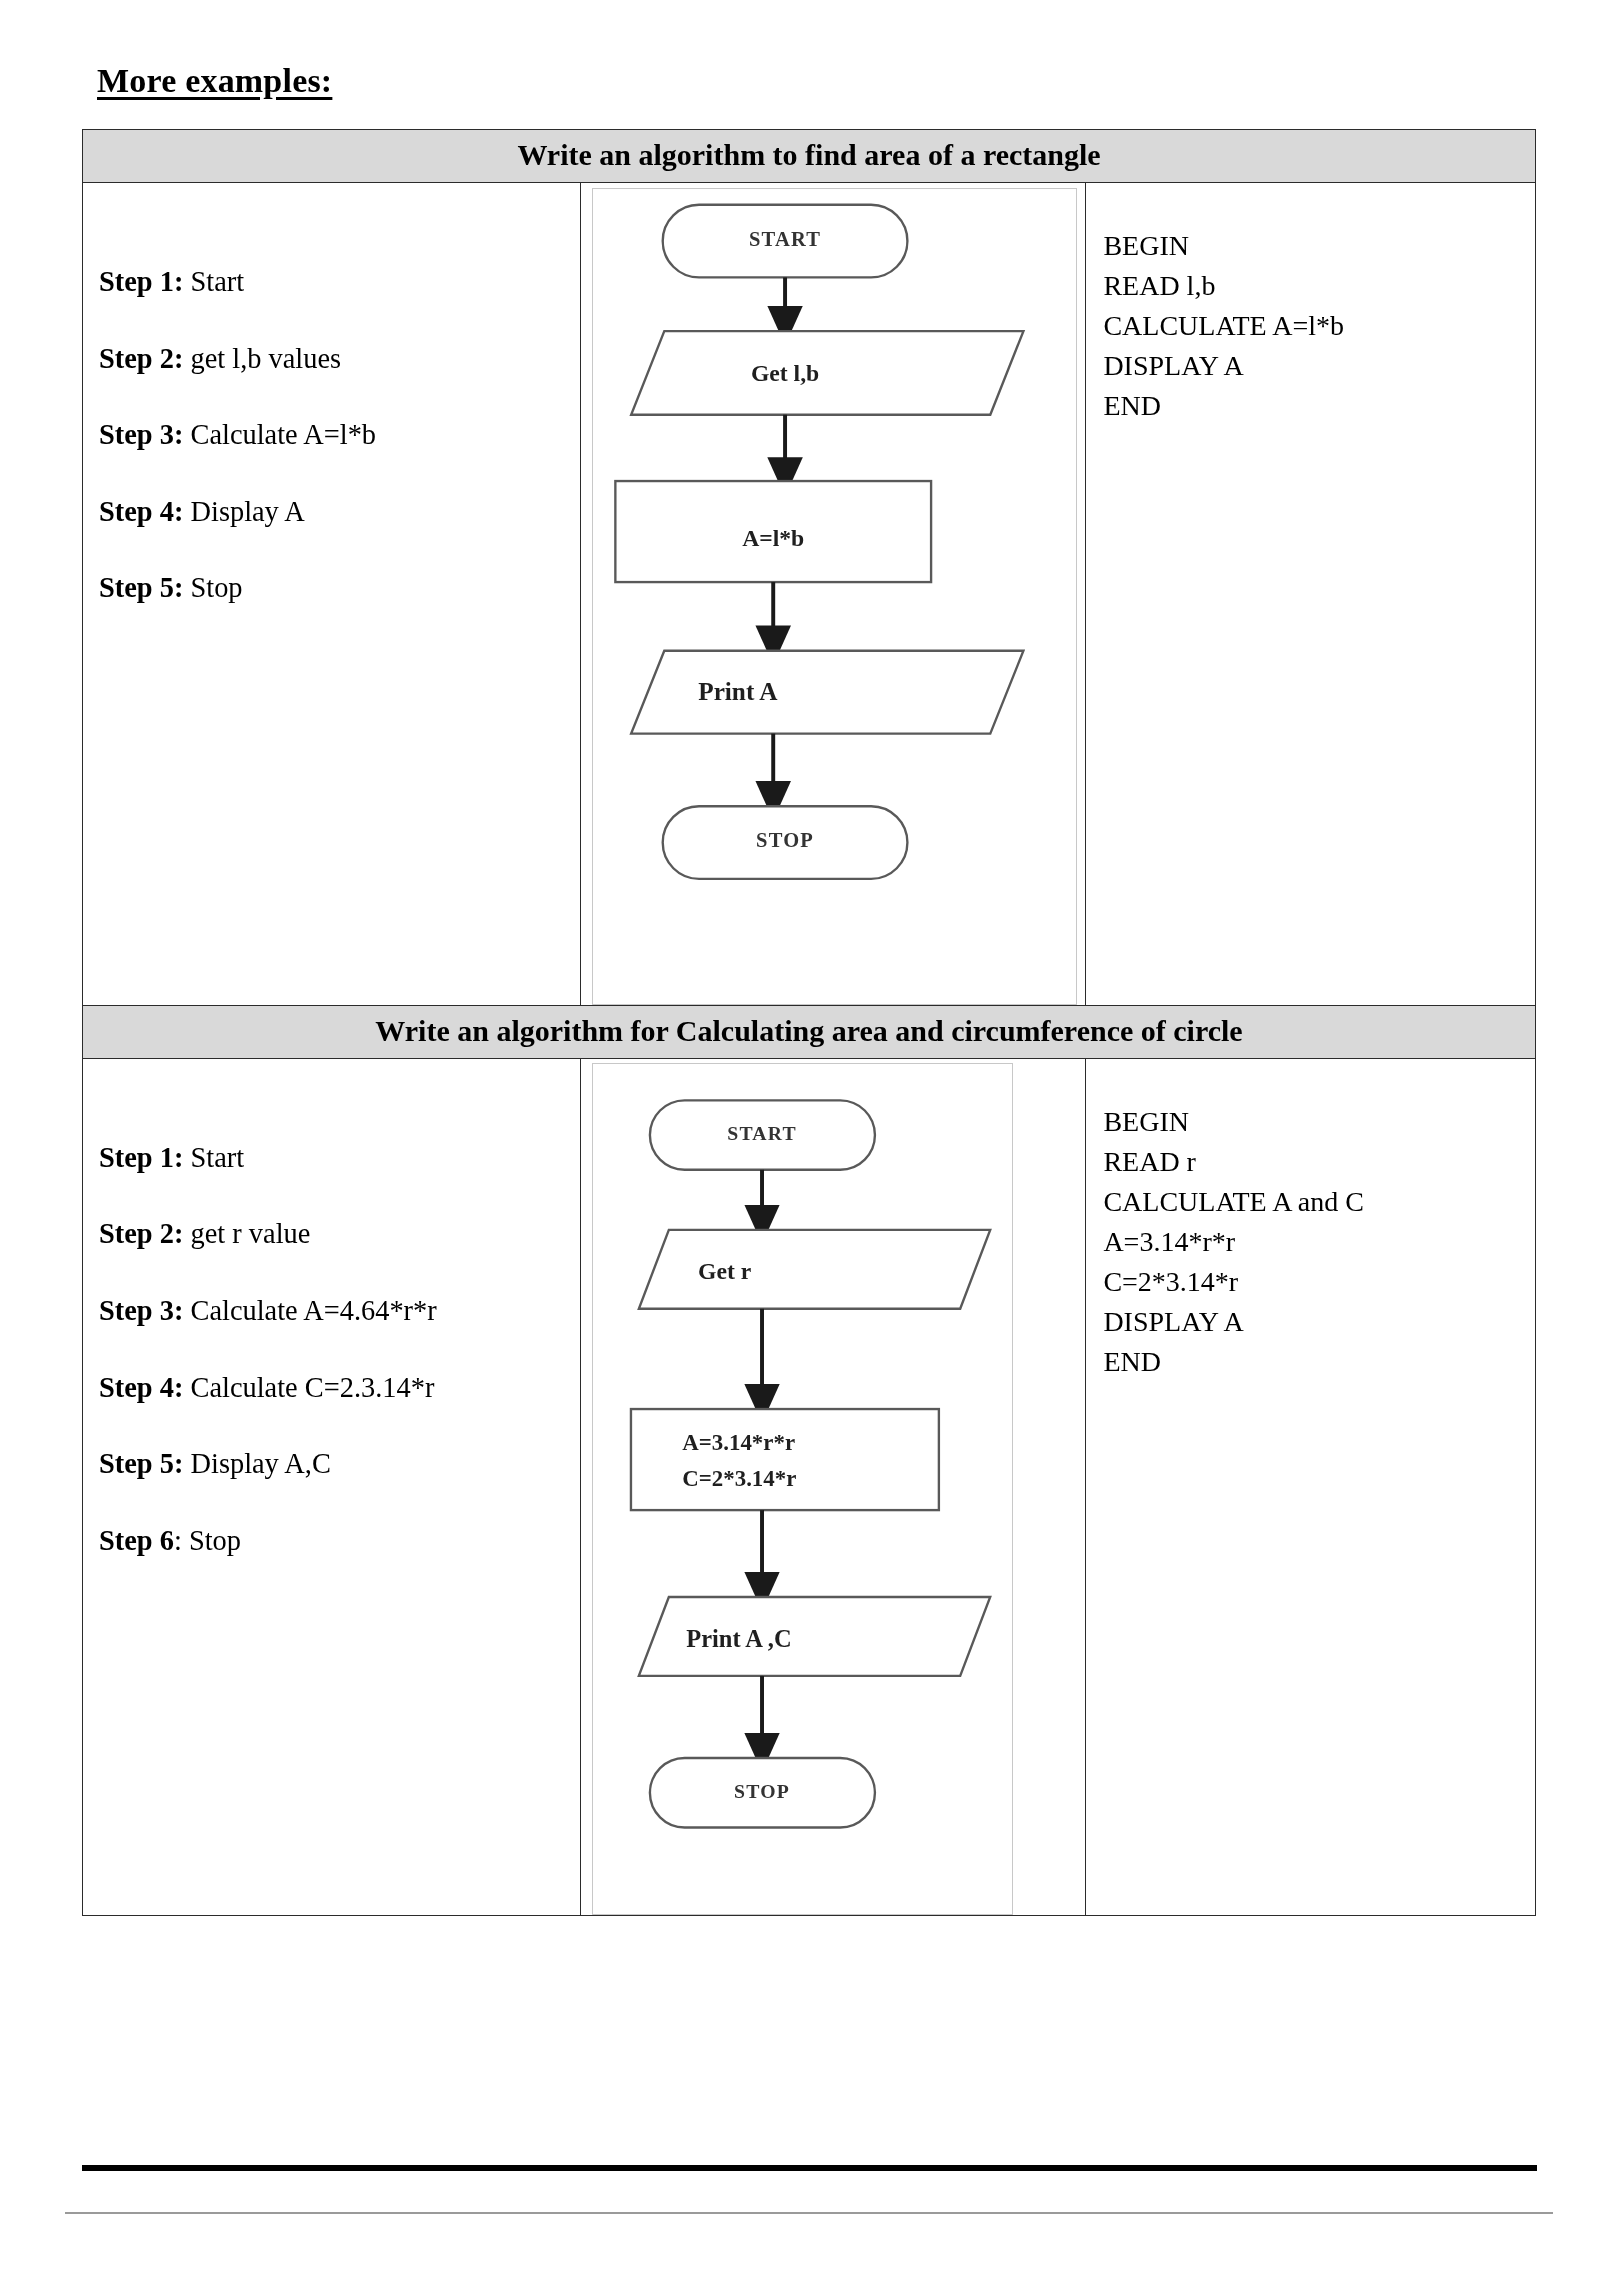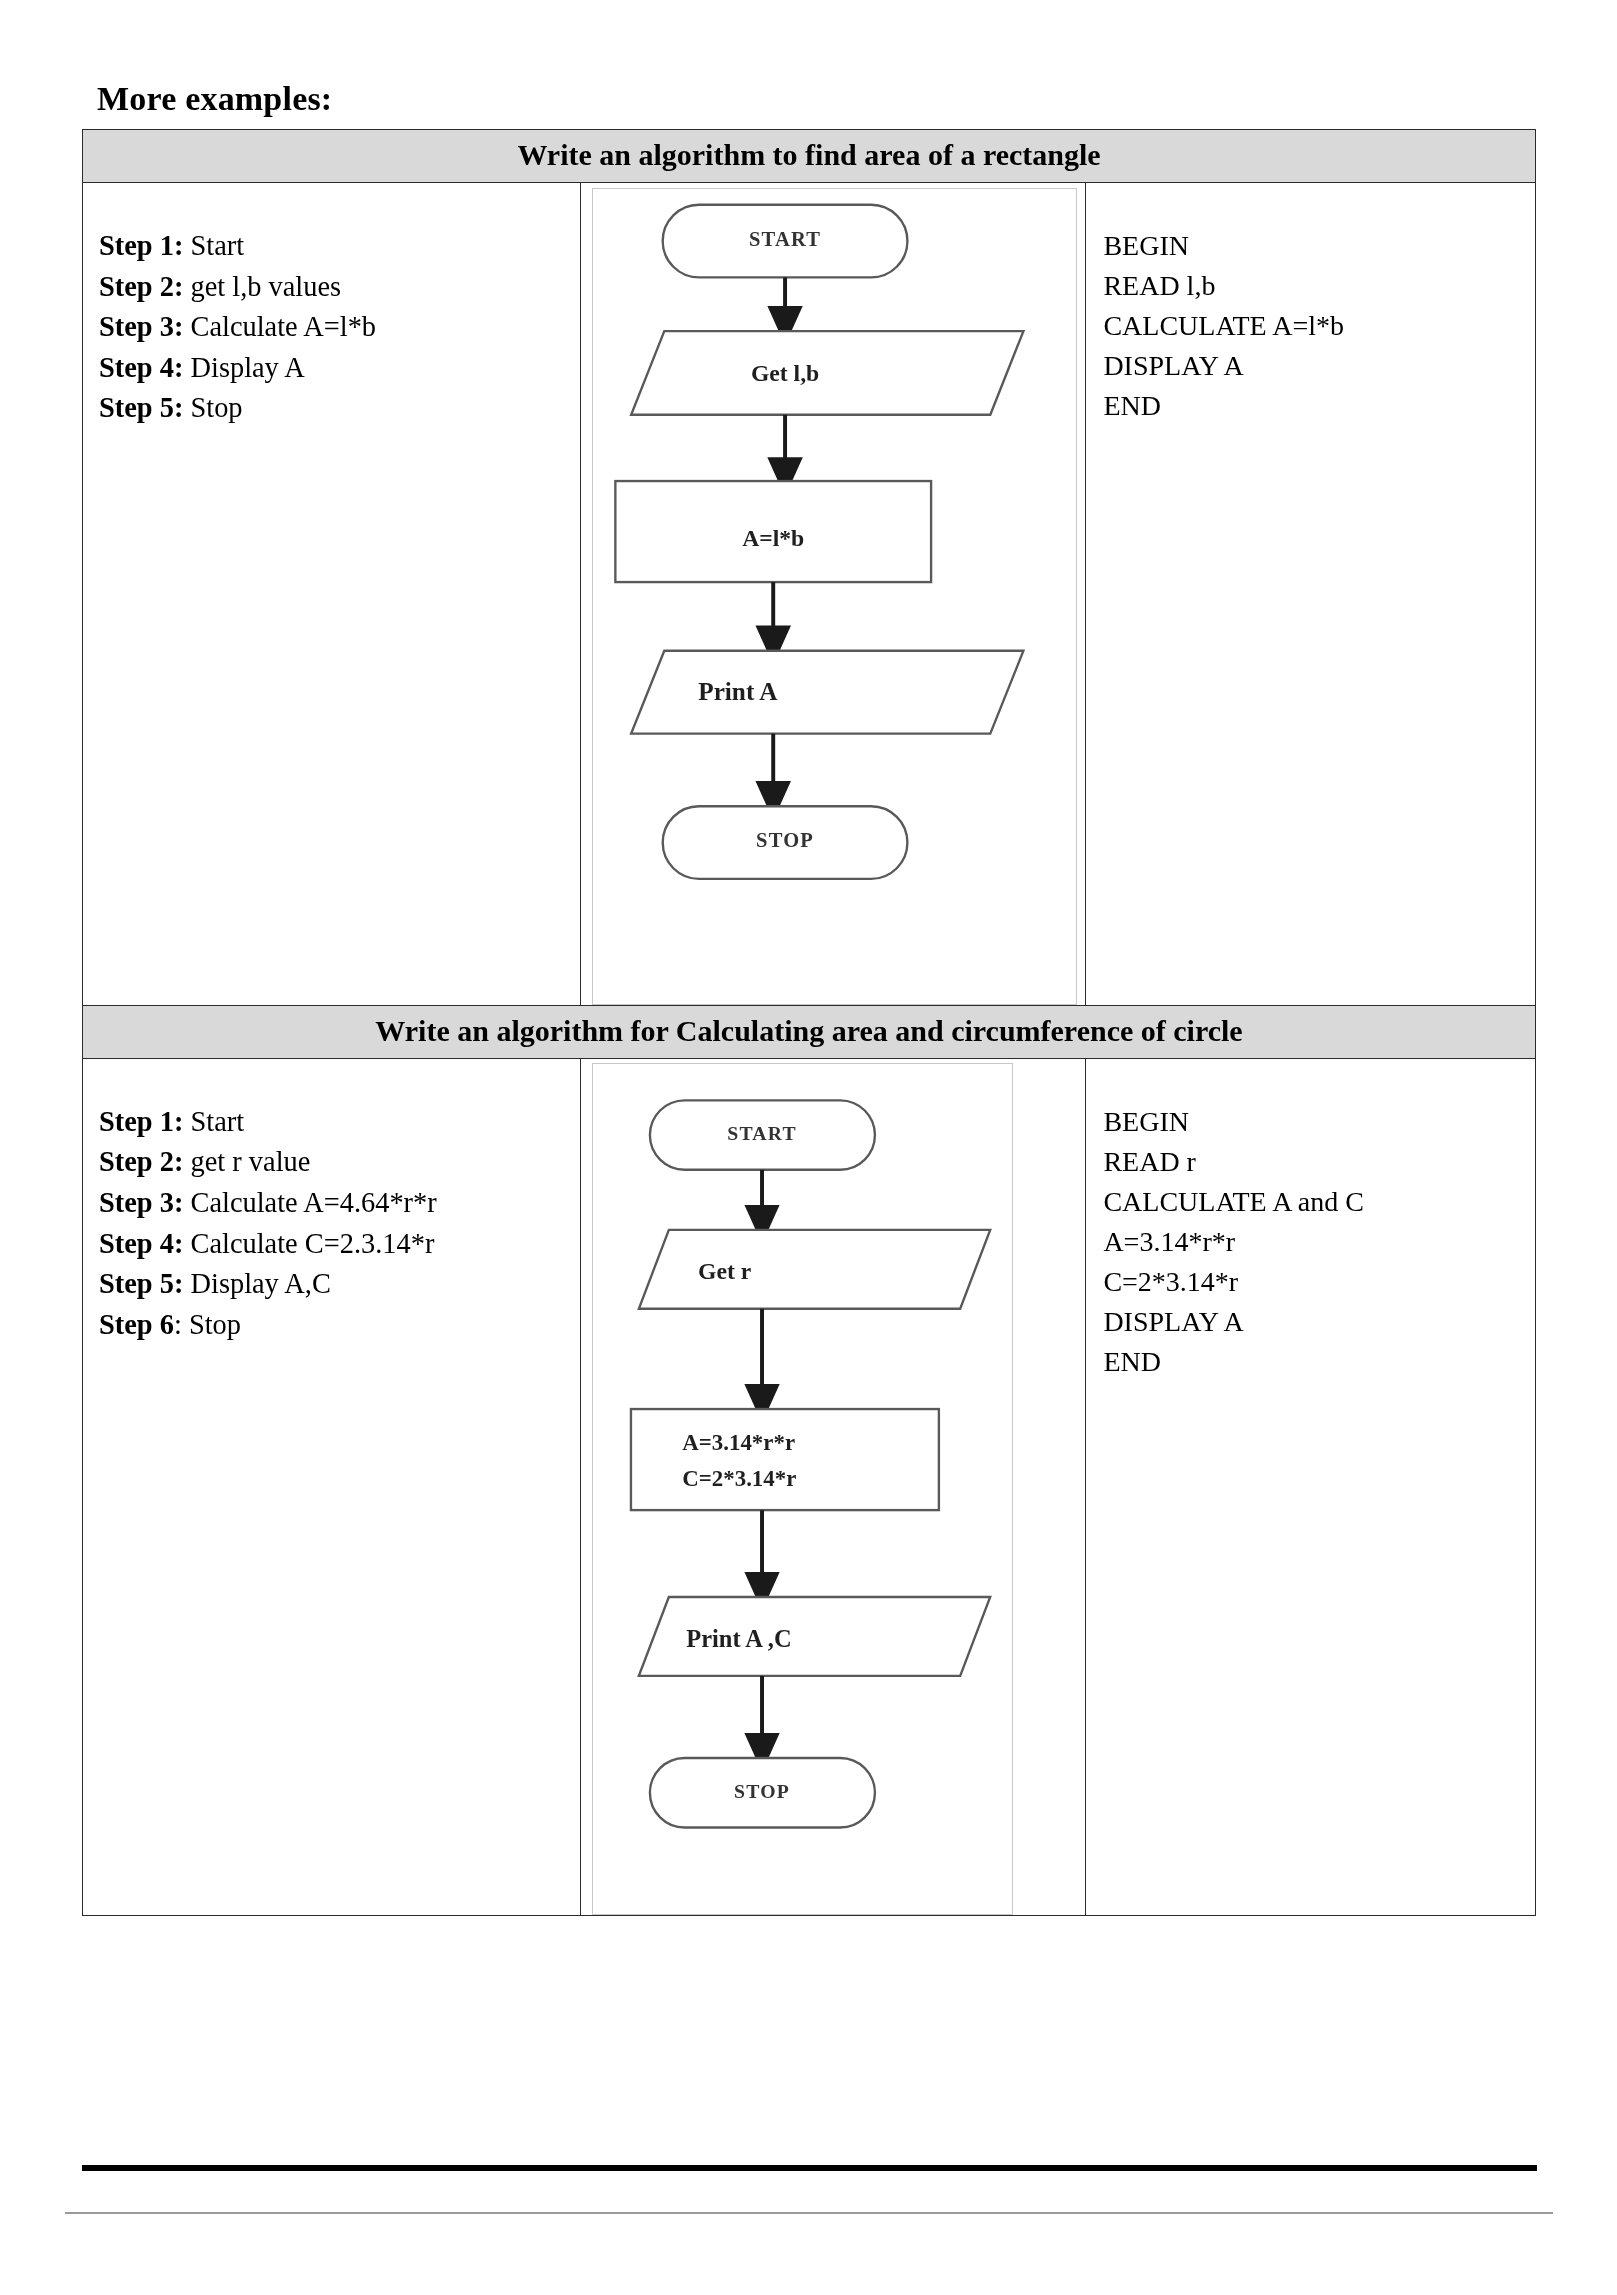--- a/index.html
+++ b/index.html
@@ -12,23 +12,24 @@
     height: 2295px;
     position: relative;
     font-family: "Liberation Serif", "DejaVu Serif", serif;
     color: #000000;
     overflow: hidden;
   }
 
   .page-heading {
     position: absolute;
     left: 97px;
-    top: 80px;
+    top: 62px;
     font-size: 34px;
     font-weight: bold;
+    text-decoration: underline;
     text-underline-offset: 4.7px;
     letter-spacing: 0.2px;
   }
 
   .doc-table {
     position: absolute;
     left: 82px;
     top: 129px;
     width: 1454px;
     border-collapse: collapse;
@@ -50,21 +51,21 @@
   }
   .doc-table tr.body-row td.col-steps { width: 498px; }
   .doc-table tr.body-row td.col-chart { width: 505px; }
   .doc-table tr.body-row td.col-code  { width: 450px; }
 
   .steps-list {
     padding: 43px 0 0 16px;
     font-size: 28.4px;
     line-height: 1.43;
   }
-  .step-line { white-space: nowrap; }
+  .step-line { white-space: nowrap; margin-top: 36px; }
   .step-label { font-weight: bold; }
   .step-colon-plain { font-weight: normal; }
 
   .code-list {
     padding: 43px 0 0 17.4px;
     font-size: 28px;
     line-height: 1.43;
   }
   .code-line { white-space: nowrap; }
 

